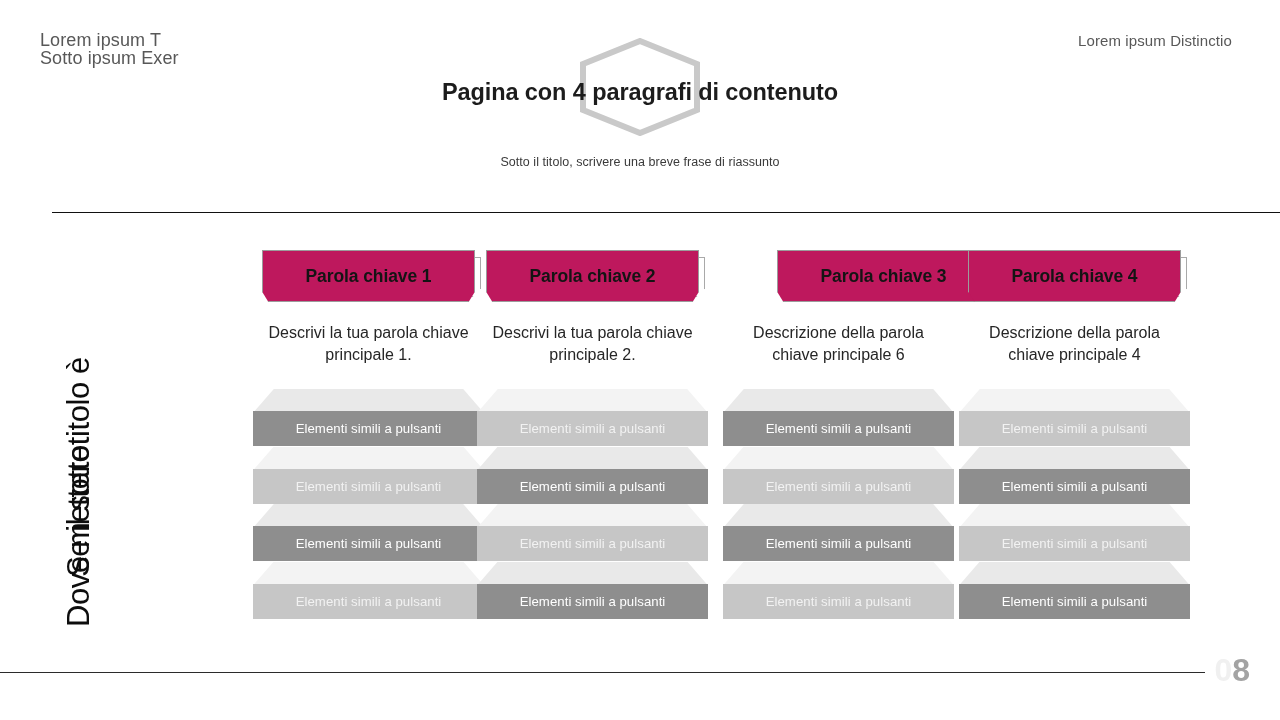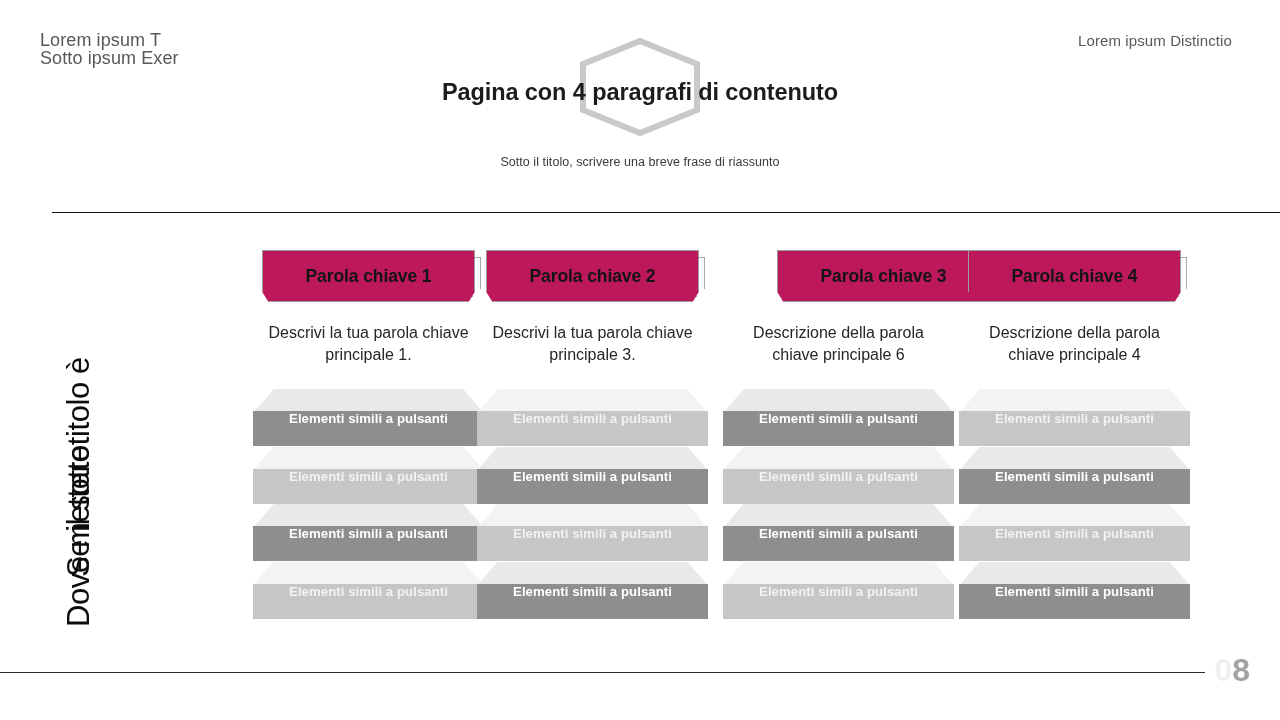--- a/index.html
+++ b/index.html
@@ -208,22 +208,22 @@
   }
   
   .btn-face {
     position: absolute;
     left: -9px;
     top: 22px;
     width: 231px;
     height: 35px;
     background: #8e8e8e;
     display: flex;
+    align-items: center;
     justify-content: center;
-    font-weight: bold;
   }
   .btn-text {
     font-size: 13.2px;
     color: #ffffff;
     letter-spacing: 0.05px;
     white-space: nowrap;
   }
   
   .btn-item.faded .btn-top  { background: #f3f3f3; }
   .btn-item.faded .btn-face { background: #c6c6c6; }
@@ -309,21 +309,21 @@
           </div>
         </div>
       </div>
       <div class="column c1">
         <div class="kw-box">
           <div class="kw-shadow"></div>
           <div class="kw-face">
             <span class="kw-label">Parola chiave 2</span>
           </div>
         </div>
-        <div class="col-desc">Descrivi la tua parola chiave principale 3.</div>
+        <div class="col-desc">Descrivi la tua parola chiave principale 2.</div>
         <div class="btn-stack">
           <div class="btn-item faded">
             <div class="btn-top"></div>
             <div class="btn-face">
               <span class="btn-text">Elementi simili a pulsanti</span>
             </div>
           </div>
           <div class="btn-item">
             <div class="btn-top"></div>
             <div class="btn-face">

